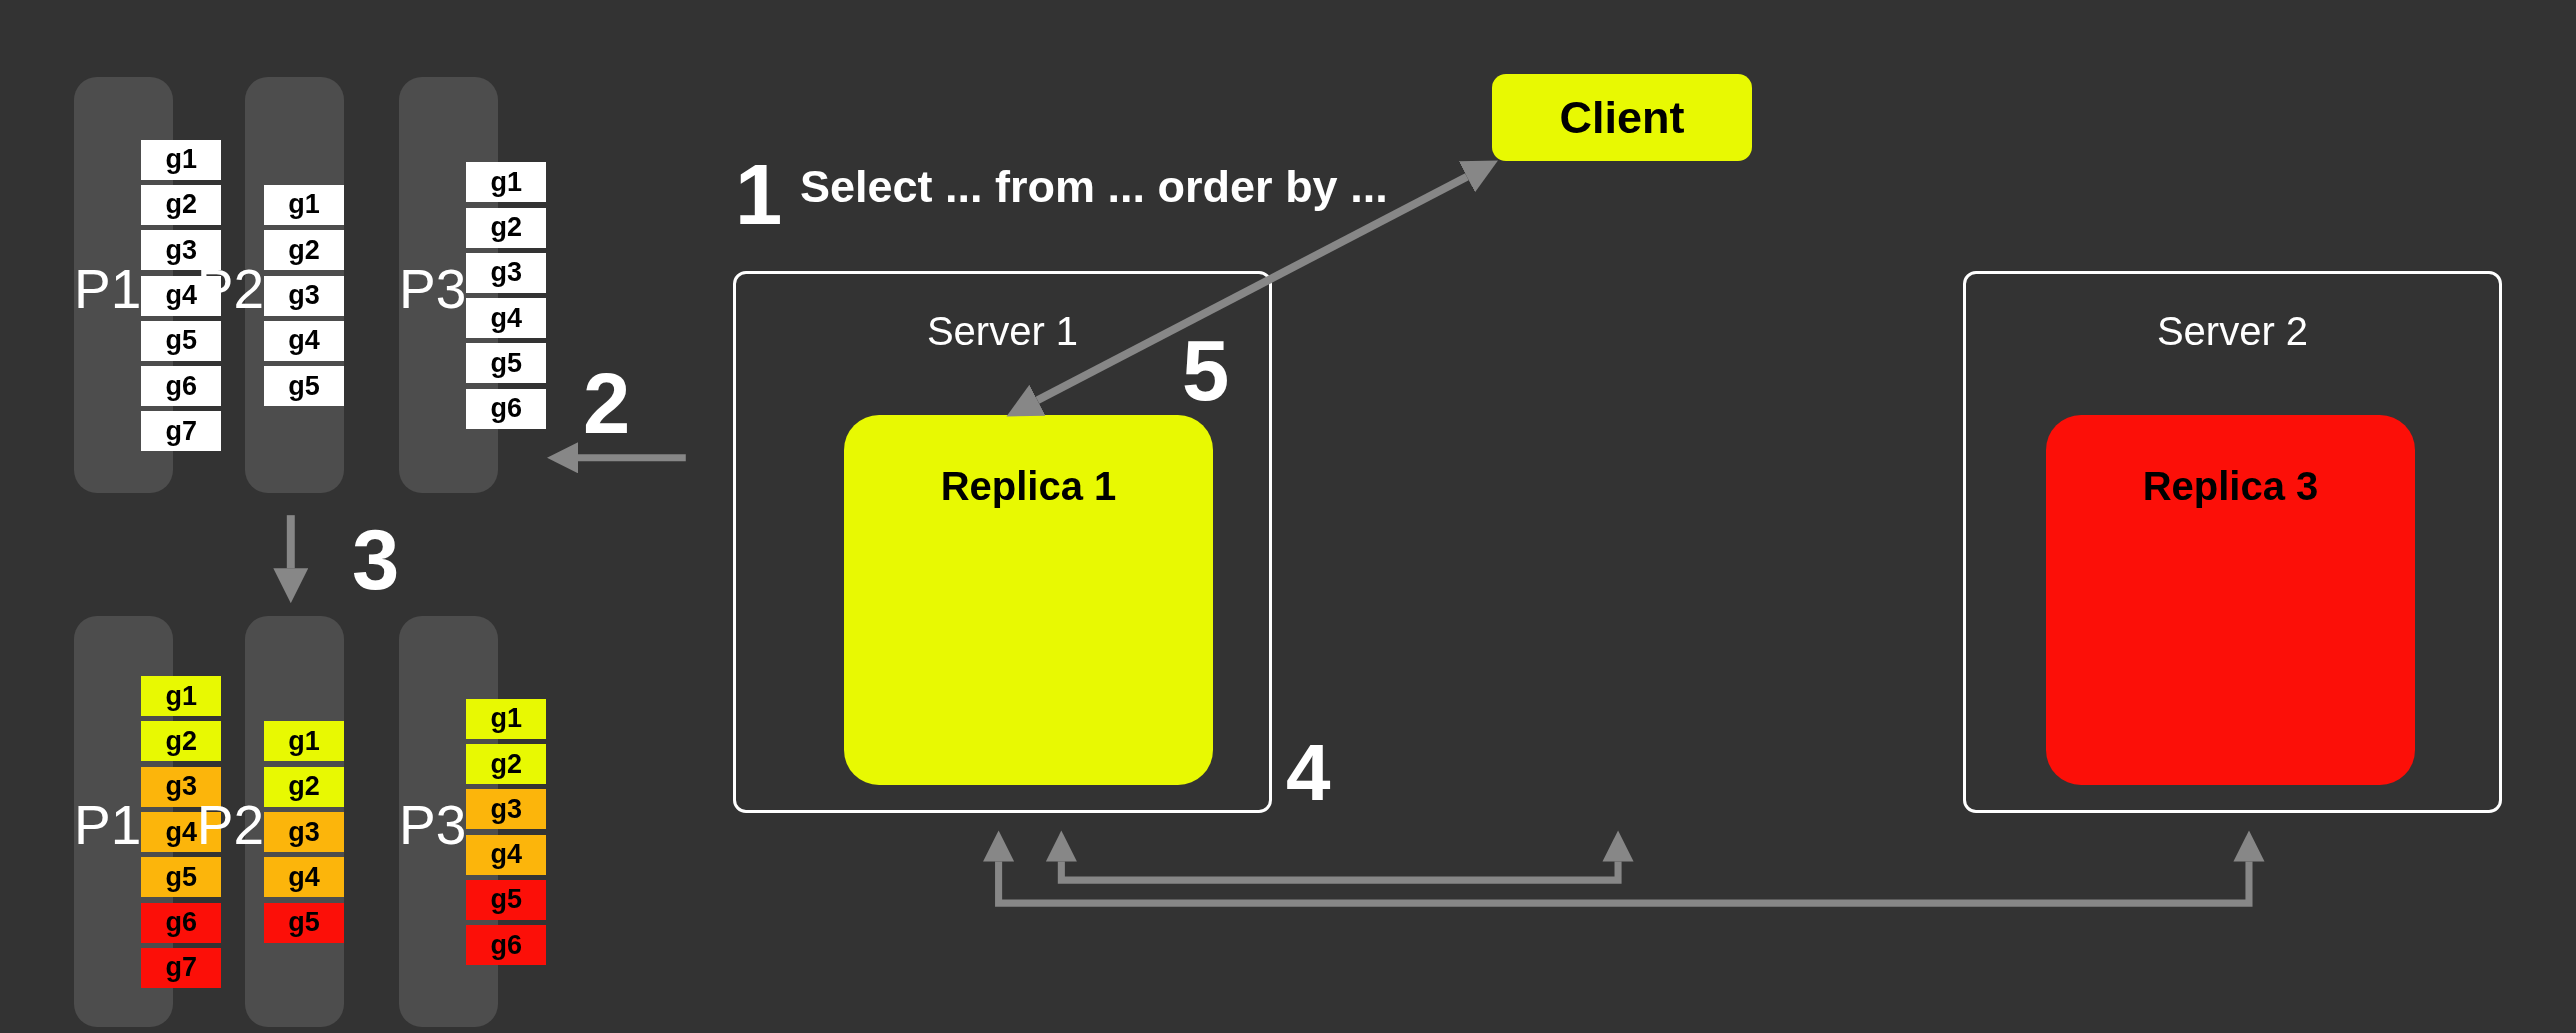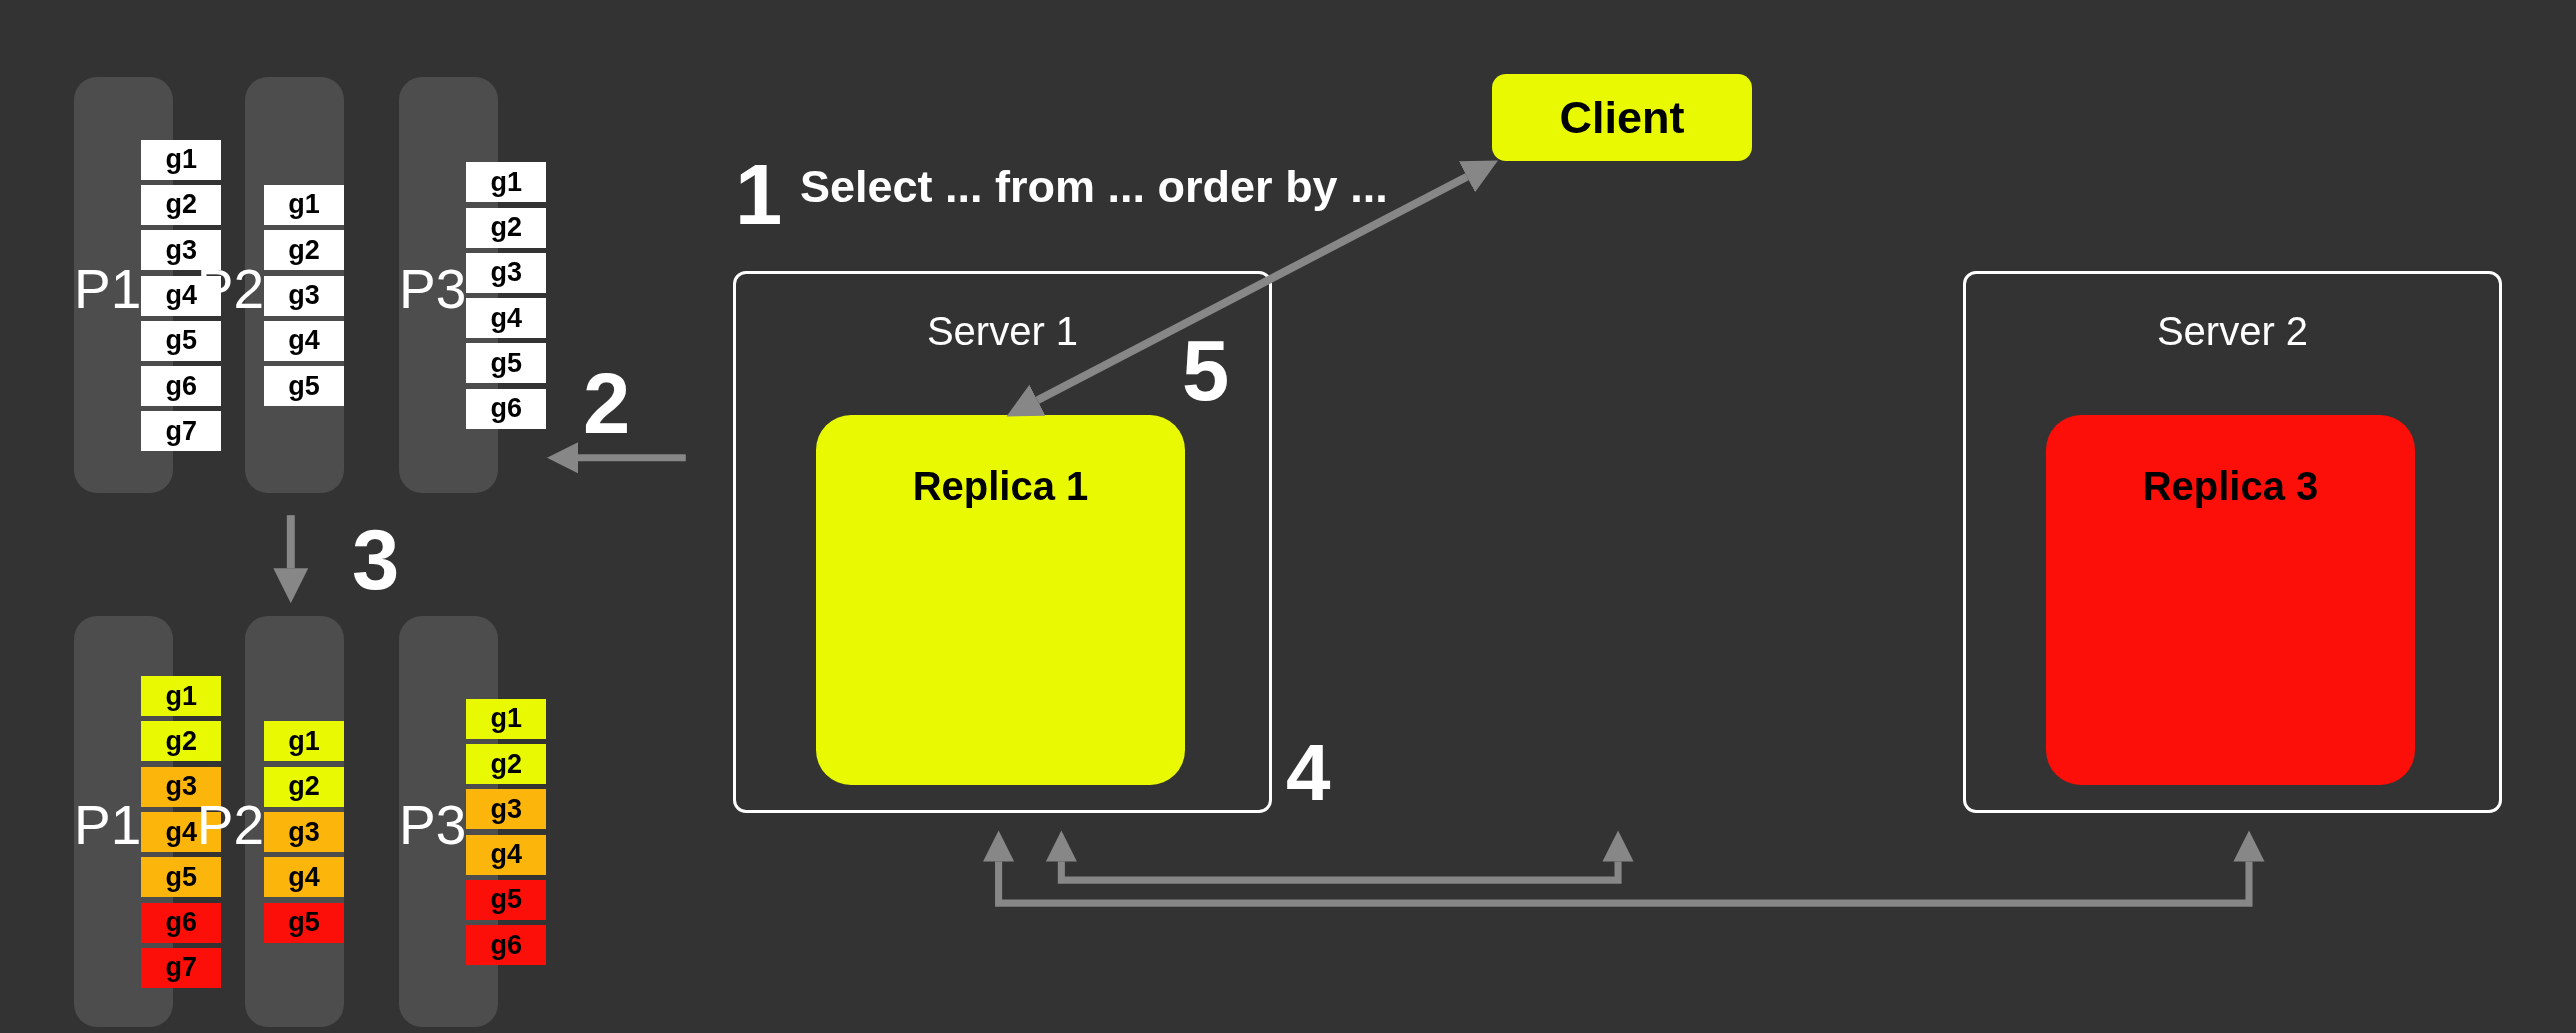--- a/index.html
+++ b/index.html
@@ -174,21 +174,21 @@
         <div class="chip" style="background: rgb(252, 15, 8);">g5</div>
         <div class="chip" style="background: rgb(252, 15, 8);">g6</div>
       </div>
     </div>
   </div>
 
   <div class="client" style="background: rgb(232, 249, 2);">Client</div>
 
   <div class="server server-1">
     <div class="stitle">Server 1</div>
-    <div class="replica" style="background: rgb(232, 249, 2);">
+    <div class="replica" style="background: rgb(232, 249, 2); margin-left: 28px;">
       <div class="rtitle">Replica 1</div>
     </div>
   </div>
   <div class="server server-3">
     <div class="stitle">Server 2</div>
     <div class="replica" style="background: rgb(252, 15, 8);">
       <div class="rtitle">Replica 3</div>
     </div>
   </div>
 

